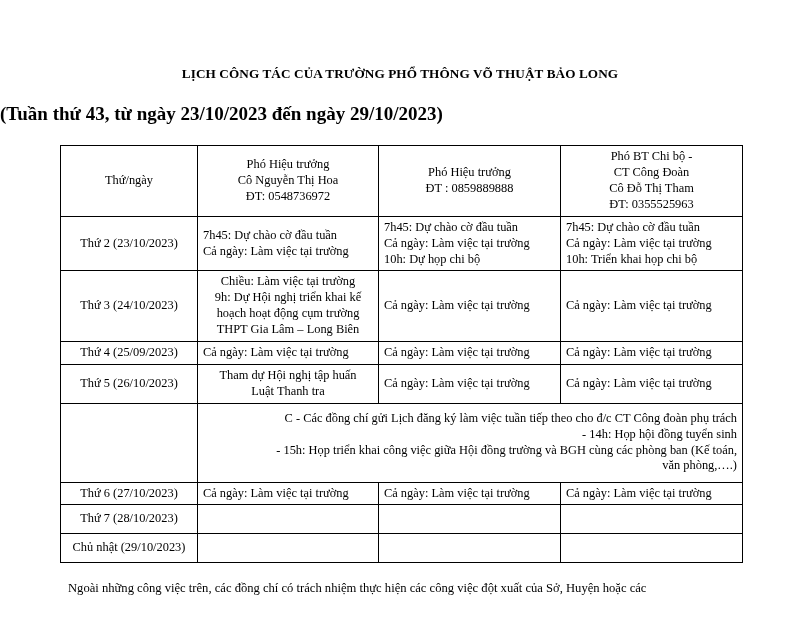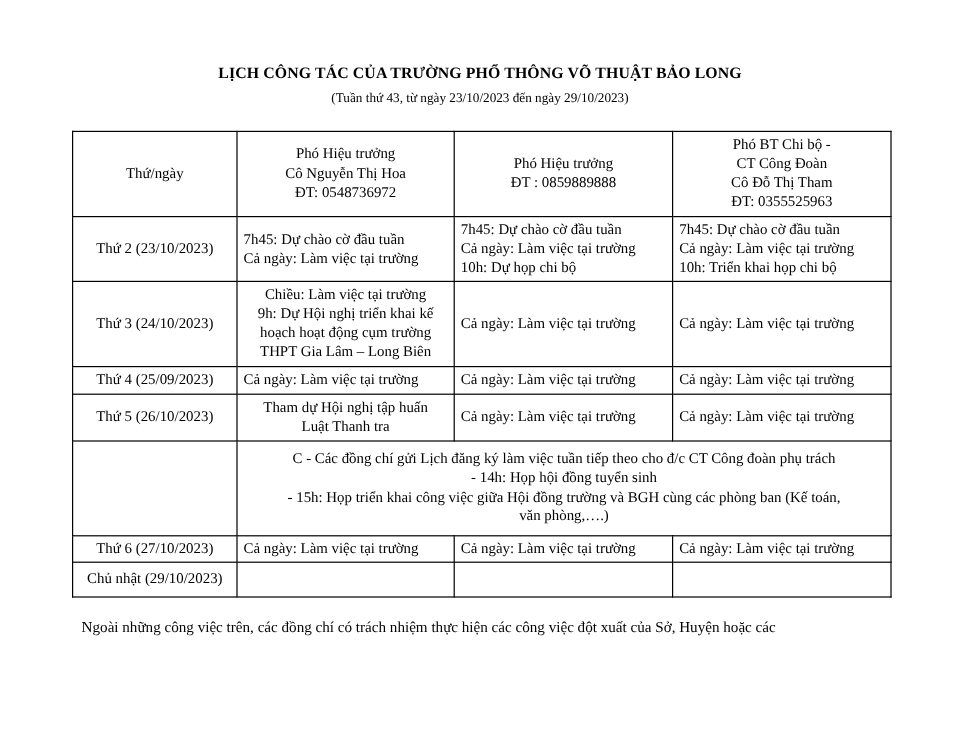--- a/index.html
+++ b/index.html
@@ -18,28 +18,27 @@
     position: relative;
     width: 800px;
     height: 618px;
     box-sizing: border-box;
   }
   .doc-title {
     text-align: center;
     font-weight: bold;
     font-size: 13.2px;
     letter-spacing: 0.1px;
-    margin: 3px;
+    margin: 16px;
     padding-top: 50px;
     line-height: 1.25;
   }
   .doc-subtitle {
-    text-align: center;
-    font-weight: normal;
-    font-size: 11px;
+    font-weight: bold;
+    font-size: 19px;
     margin: 0;
     padding-top: 3px;
     line-height: 1.25;
   }
   .table-wrap {
     padding: 20px 58px 0 60px;
   }
   table.schedule {
     border-collapse: collapse;
     width: 682px;
@@ -75,21 +74,21 @@
   td.task-left {
     text-align: left;
   }
   td.task-center {
     text-align: center;
   }
   td.empty-cell {
     height: 22px;
   }
   td.merged-note {
-    text-align: center;
+    text-align: right;
     line-height: 1.32;
     padding: 4px 6px 5px 7px;
     margin-left: 40px;
   }
   td.blank-span {
     height: 72px;
   }
   .nowrap { white-space: nowrap; }
   .note-line { display: block; }
   .footer-note {
@@ -216,20 +215,26 @@
             <span class="note-line nowrap">Cả ngày: Làm việc tại trường</span>
           </td>
           <td class="task-left">
             <span class="note-line nowrap">Cả ngày: Làm việc tại trường</span>
           </td>
           <td class="task-left">
             <span class="note-line nowrap">Cả ngày: Làm việc tại trường</span>
           </td>
         </tr>
 
+        <tr>
+          <td class="day-cell empty-cell">Thứ 7 (28/10/2023)</td>
+          <td class="task-left empty-cell"></td>
+          <td class="task-left empty-cell"></td>
+          <td class="task-left empty-cell"></td>
+        </tr>
 
         <tr>
           <td class="day-cell empty-cell">Chủ nhật (29/10/2023)</td>
           <td class="task-left empty-cell"></td>
           <td class="task-left empty-cell"></td>
           <td class="task-left empty-cell"></td>
         </tr>
 
       </tbody>
     </table>

